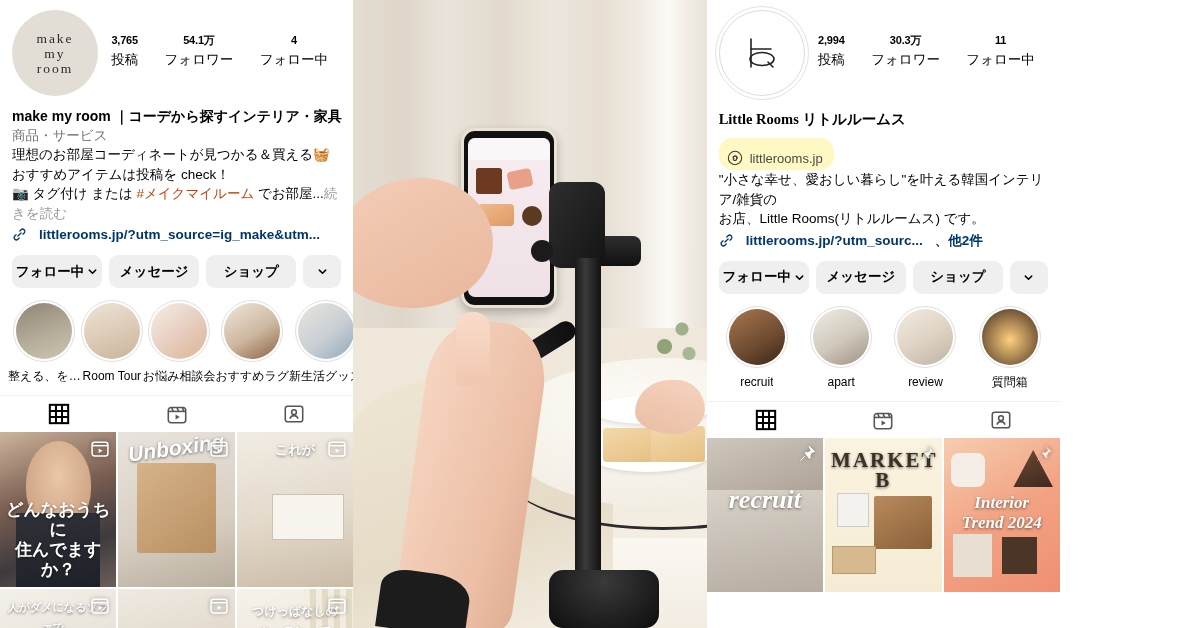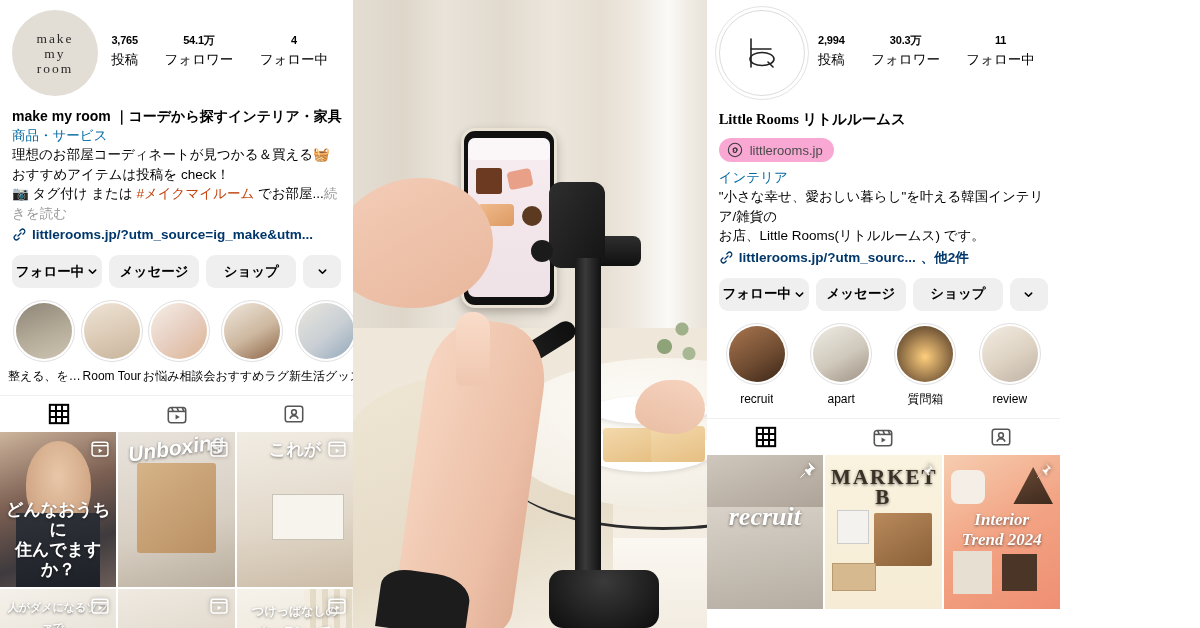--- a/index.html
+++ b/index.html
@@ -46,35 +46,35 @@
 
   .bio { padding: 4px 12px 0 12px; }
   .bio-name {
     font-size: 14px; font-weight: 700; line-height: 20px;
     margin-top: 6px; white-space: nowrap;
   }
   .bio-name-lr {
     font-size: 14.5px; font-weight: 700; line-height: 20px; margin-top: 9px;
     font-family: "Liberation Serif", "DejaVu Serif", serif;
   }
-  .bio-cat { font-size: 13.5px; line-height: 19px; color: #0369a1; }
+  .bio-cat { font-size: 13.5px; line-height: 19px; color: #737373; }
   .bio-line { font-size: 13.5px; line-height: 19.5px; color: #000; }
   .bio-tag { color: #c2410c; }
   .bio-more { color: #9a9a9a; }
   .bio-link {
     font-size: 13.5px; line-height: 21px; color: #00376b;
-    font-weight: 600; display: flex; align-items: center; gap: 5px;
+    font-weight: 600; display: flex; align-items: center; gap: 12px;
     margin-top: 1px;
   }
   .link-ico { flex: 0 0 15px; width: 15px; height: 15px; }
 
   .threads-badge {
     display: inline-flex; align-items: center; gap: 7px;
-    background: #f9a8d4; border-radius: 14px;
-    padding: 4px 11px 4px 8px; margin-top: 9px;
+    background: #fef9c3; border-radius: 14px;
+    padding: 12px 11px 4px 8px; margin-top: 9px;
     font-size: 13px; color: #4a4a4a;
   }
   .threads-ico { width: 16px; height: 16px; flex: 0 0 16px; }
 
   
   .actions { display: flex; gap: 7px; padding: 10px 12px 0 12px; }
   .btn {
     background: #efefef; border: 0; border-radius: 9px; height: 33px;
     font-size: 13.5px; font-weight: 700; color: #000;
     display: flex; align-items: center; justify-content: center;
@@ -338,21 +338,21 @@
         <svg class="cell-ico" viewBox="0 0 24 24" fill="none" stroke="#fff" stroke-width="1.8">
               <rect x="2.5" y="5" width="19" height="16.5" rx="3"></rect>
               <path d="M2.5 9.2h19"></path>
               <path d="M10.4 12.6v5.4l4.6-2.7z" fill="#fff" stroke="none"></path>
             </svg>
       </div>
         </div>
       <div class="cell">
           <div class="cell-in" style="background:linear-gradient(170deg,#f1ece3,#e3d9cb 55%,#cbbca7)">
         <div style="position:absolute;left:30%;top:40%;width:62%;height:30%;background:#f7f4ee;border:1px solid #c9c2b6"></div>
-        <div class="cell-cap" style="top:5%;font-size:17px"><span>これが</span></div>
+        <div class="cell-cap" style="top:5%;font-size:13px"><span>これが</span></div>
         <svg class="cell-ico" viewBox="0 0 24 24" fill="none" stroke="#fff" stroke-width="1.8">
               <rect x="2.5" y="5" width="19" height="16.5" rx="3"></rect>
               <path d="M2.5 9.2h19"></path>
               <path d="M10.4 12.6v5.4l4.6-2.7z" fill="#fff" stroke="none"></path>
             </svg>
       </div>
         </div>
       <div class="cell">
           <div class="cell-in" style="background:linear-gradient(160deg,#f4f1ea,#e6e0d5 55%,#d6cec1)">
 
@@ -466,21 +466,20 @@
     <div class="bio">
       <div class="bio-name-lr">Little Rooms リトルルームス</div>
       <div class="threads-badge">
         <svg class="threads-ico" viewBox="0 0 24 24" fill="none" stroke="#3a3a3a" stroke-width="1.6">
           <circle cx="12" cy="12" r="10"></circle>
           <path d="M15.4 12.2c0-2-1.4-3.2-3.2-3.2-1.5 0-2.6.7-3 1.8" stroke-linecap="round"></path>
           <path d="M9.2 13.9c0 1.2 1 1.9 2.2 1.9 1.8 0 3.1-1.2 3.3-3.6.1-1.8-.7-3.2-2.2-3.2-1.6 0-3.2 1-3.2 2.6 0 1 .7 1.6 1.6 1.6" stroke-linecap="round"></path>
         </svg>
         <span>littlerooms.jp</span>
       </div>
-      <div class="bio-cat" style="margin-top:6px">インテリア</div>
       <div class="bio-line">"小さな幸せ、愛おしい暮らし"を叶える韓国インテリア/雑貨の</div>
       <div class="bio-line">お店、Little Rooms(リトルルームス) です。</div>
       <div class="bio-link">
         <svg class="link-ico" viewBox="0 0 24 24" fill="none" stroke="#00376b" stroke-width="2" stroke-linecap="round">
           <path d="M9.5 14.5 14.5 9.5"></path>
           <path d="M12.5 6.5 14.5 4.5a3.5 3.5 0 0 1 5 5l-2 2"></path>
           <path d="M11.5 17.5 9.5 19.5a3.5 3.5 0 0 1-5-5l2-2"></path>
         </svg>
         <span>littlerooms.jp/?utm_sourc...</span>
         <span>、他2件</span>
@@ -515,29 +514,29 @@
         <div class="hl-lbl">recruit</div>
       </div>
       <div class="hl">
         <div class="hl-ring">
             <div class="hl-img" style="background:linear-gradient(150deg,#efece5,#cfc8bb 55%,#9d9184)"></div>
           </div>
         <div class="hl-lbl">apart</div>
       </div>
       <div class="hl">
         <div class="hl-ring">
+            <div class="hl-img" style="background:linear-gradient(150deg,#f3ece2,#ddd2c2 55%,#bdb2a3)"></div>
+          </div>
+        <div class="hl-lbl">review</div>
+      </div>
+      <div class="hl">
+        <div class="hl-ring">
             <div class="hl-img" style="background:radial-gradient(circle at 50% 55%,#ffcf7e,#8a6a43 60%,#3b2c1c)"></div>
           </div>
         <div class="hl-lbl">質問箱</div>
-      </div>
-      <div class="hl">
-        <div class="hl-ring">
-            <div class="hl-img" style="background:linear-gradient(150deg,#f3ece2,#ddd2c2 55%,#bdb2a3)"></div>
-          </div>
-        <div class="hl-lbl">review</div>
       </div>
     </div>
 
     <div class="tabs">
       <div class="tab">
         <svg width="22" height="22" viewBox="0 0 24 24" fill="none" stroke="#000" stroke-width="2.2">
           <rect x="2" y="2" width="20" height="20"></rect>
             <path d="M2 8.7h20M2 15.3h20M8.7 2v20M15.3 2v20"></path>
         </svg>
       </div>

